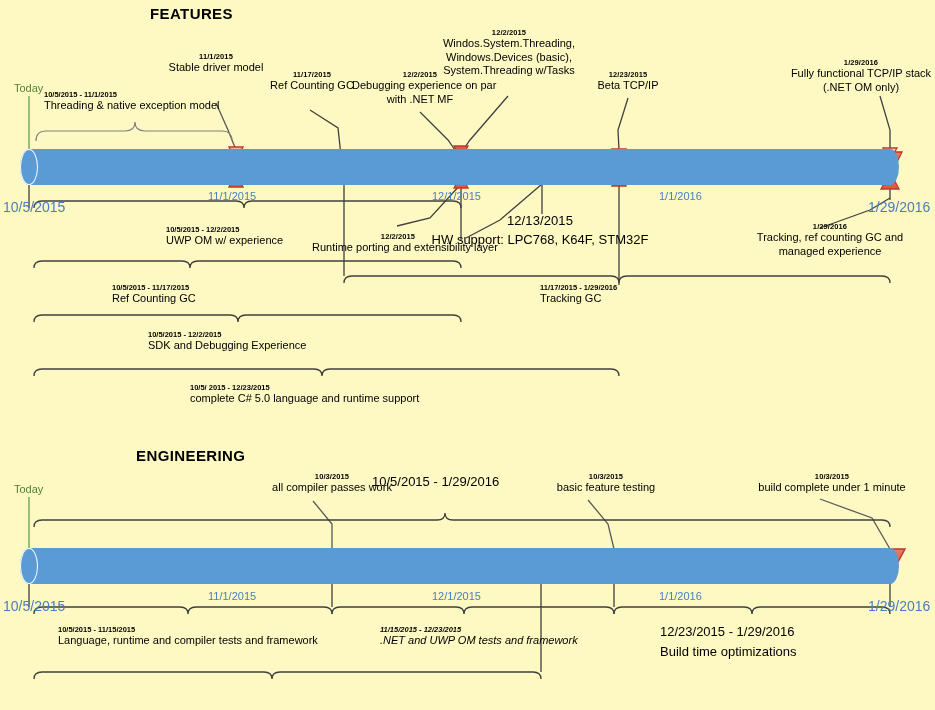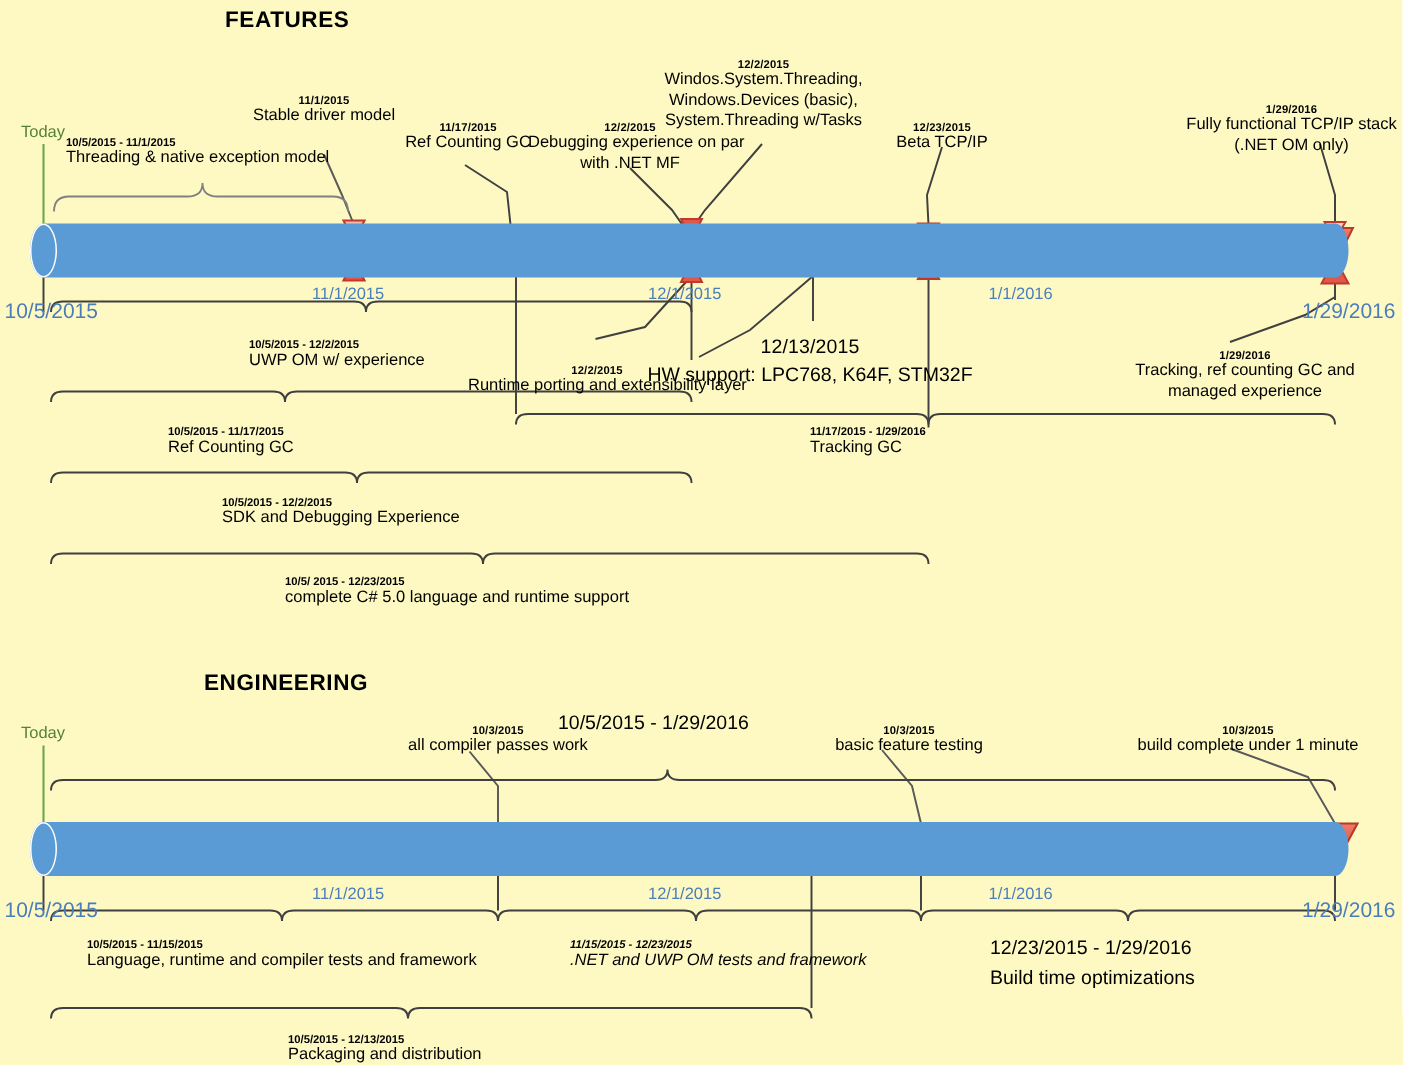--- a/index.html
+++ b/index.html
@@ -91,21 +91,20 @@
     position:absolute;
     text-align:center;
     white-space:nowrap;
     line-height:1.22;
   }
   .callout .c-date{
     font-size:7.5px;
     font-weight:bold;
     letter-spacing:0.1px;
     display:block;
-    margin-top:10px;
   }
   .callout .c-text{
     font-size:11px;
     display:block;
   }
   .callout.big .c-date{
     font-size:13px;
     font-weight:normal;
     display:block;
     margin-bottom:3px;
@@ -417,18 +416,14 @@
   <div class="brlabel" style="left:380px; top:625px; width:204px;font-style:italic;">
     <span class="b-date">11/15/2015 - 12/23/2015</span>
     <span class="b-text">.NET and UWP OM tests and framework</span>
   </div>
 
   <div class="brlabel big" style="left:660px; top:624px; width:204px;">
     <span class="b-date">12/23/2015 - 1/29/2016</span>
     <span class="b-text">Build time optimizations</span>
   </div>
 
-  <div class="brlabel" style="left:192px; top:688px; width:180px;">
-    <span class="b-date">10/5/2015 - 12/13/2015</span>
-    <span class="b-text">Packaging and distribution</span>
-  </div>
 
 </div>
 
 </body></html>

